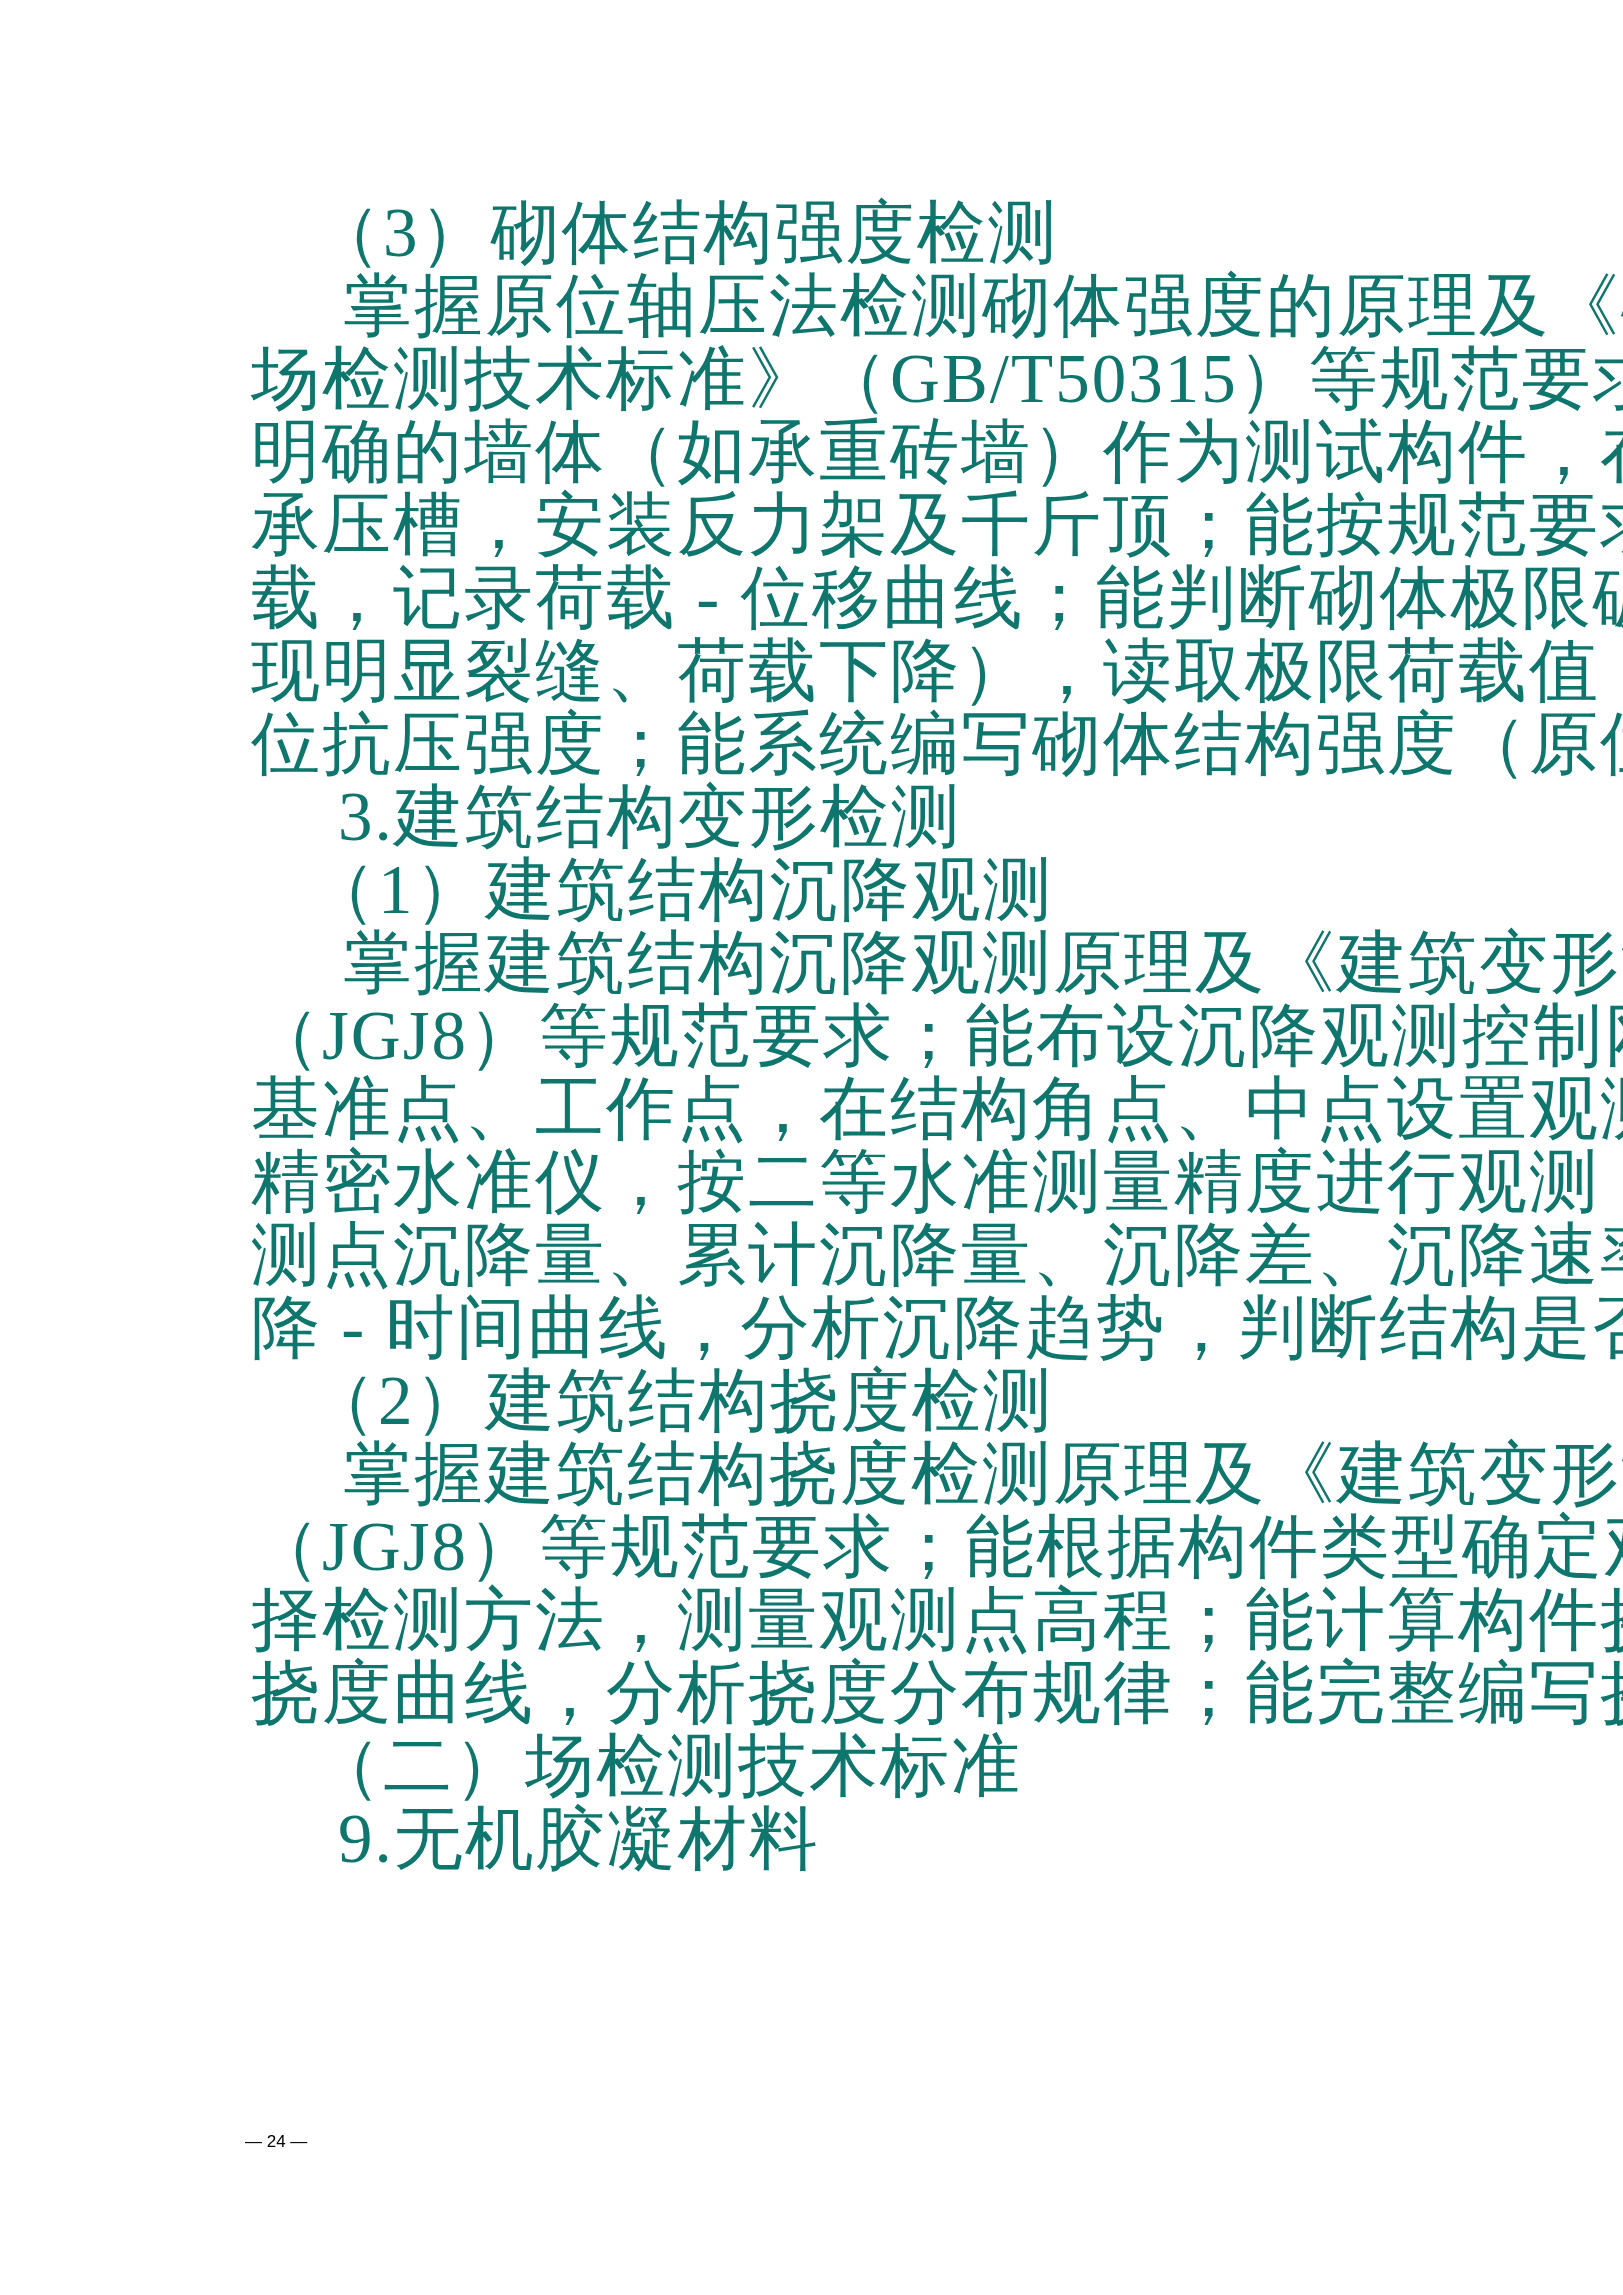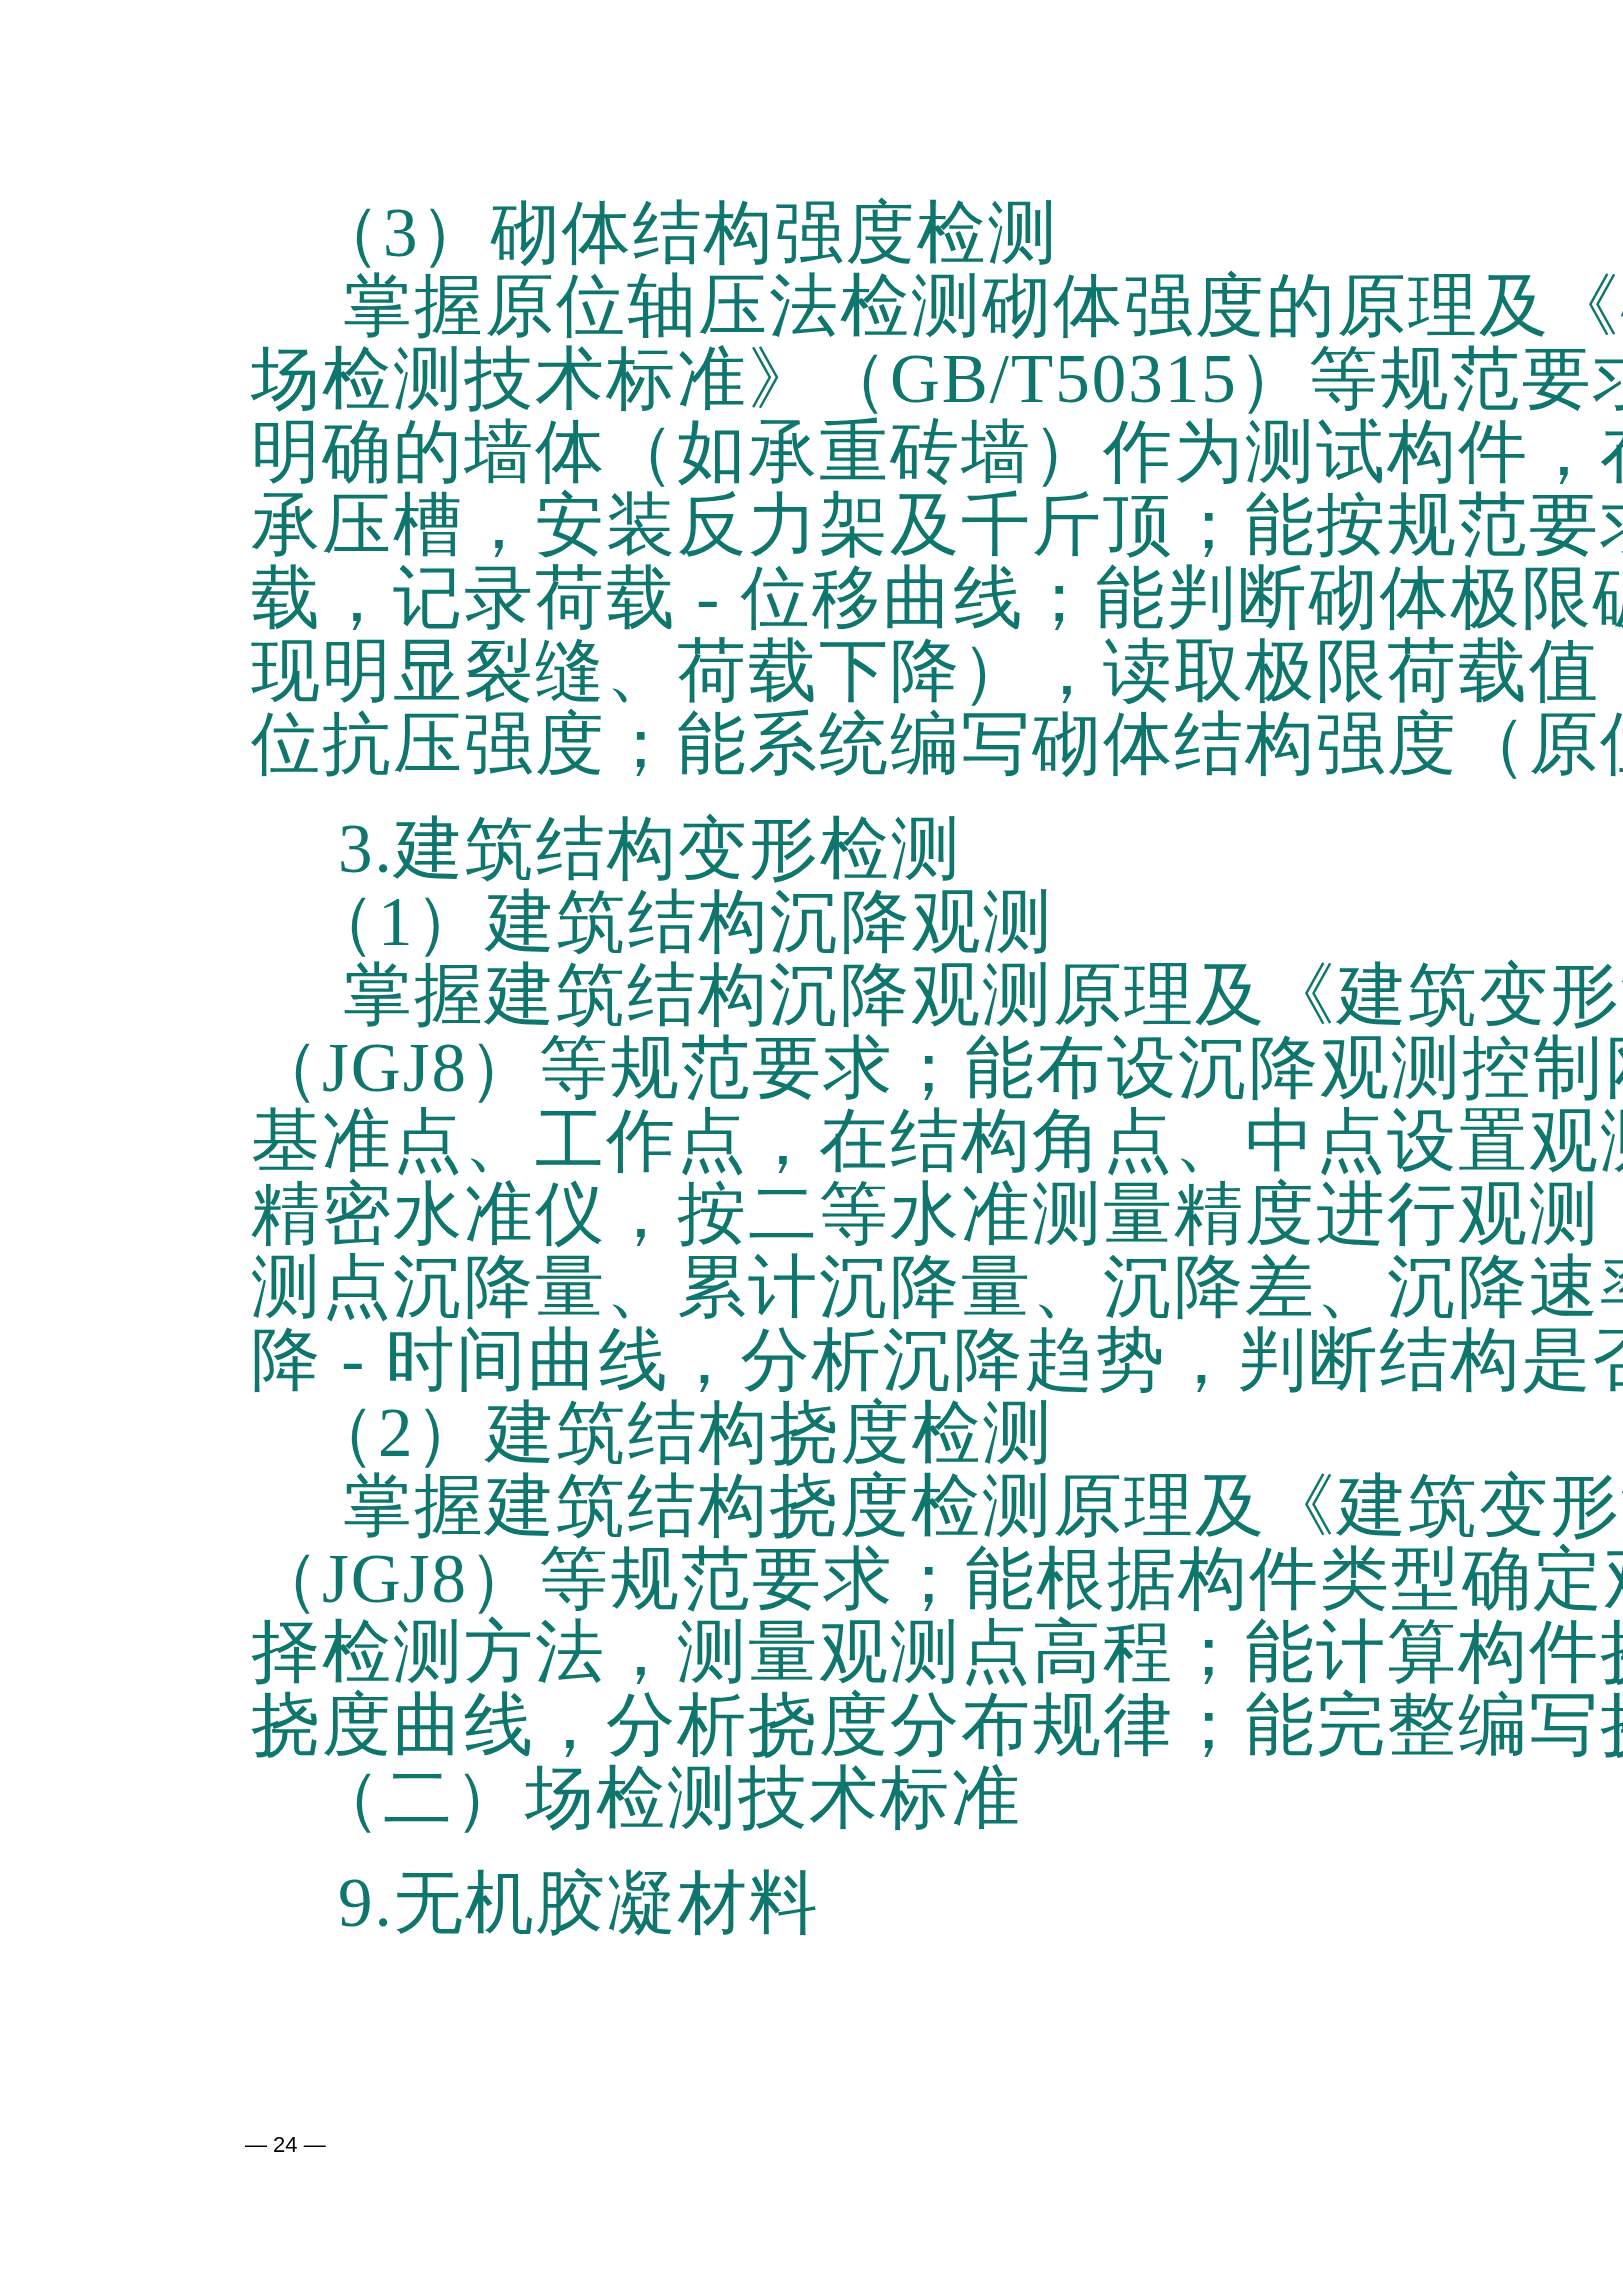--- a/index.html
+++ b/index.html
@@ -10,29 +10,29 @@
     top: 197px;
     width: 1140px;
     font-family: Liberation Serif, serif;
     font-size: 69px;
     line-height: 73px;
     color: #0f766e;
     letter-spacing: 2px;
   }
   .line { display: block; height: 73px; white-space: nowrap; }
   .h-sub { padding-left: 61px; }
-  .h-num { padding-left: 87px; margin-top: 32px; }
+  .h-num { padding-left: 87px; }
   .h-sub2 { padding-left: 56px; }
   .para-first { padding-left: 92px; }
   .footer {
     position: absolute;
     left: 245px;
     top: 2132px;
     font-family: "Liberation Sans", sans-serif;
-    font-size: 22px;
+    font-size: 17px;
     color: #000000;
   }
 </style>
 </head>
 <body>
 
 <div class="page">
   <span class="line h-sub">（3）砌体结构强度检测</span>
   <span class="line para-first">掌握原位轴压法检测砌体强度的原理及《砌体结构现</span>
   <span class="line">场检测技术标准》（GB/T50315）等规范要求；能选取受力</span>

